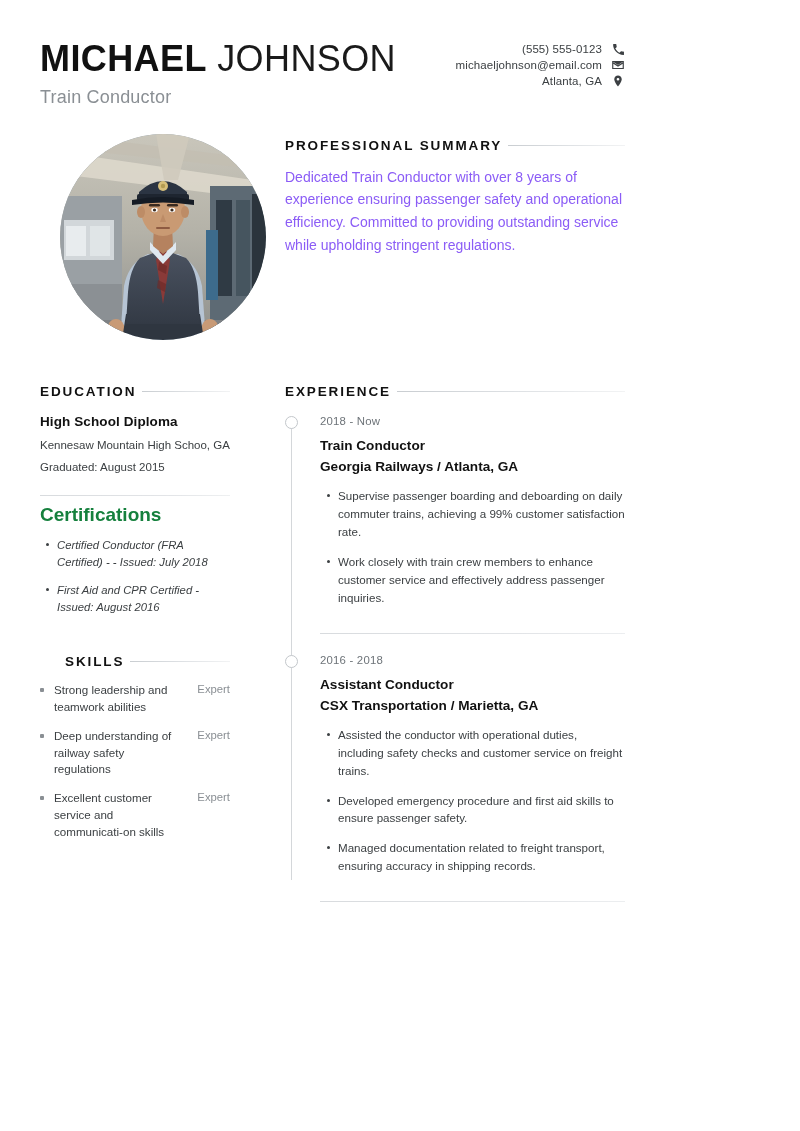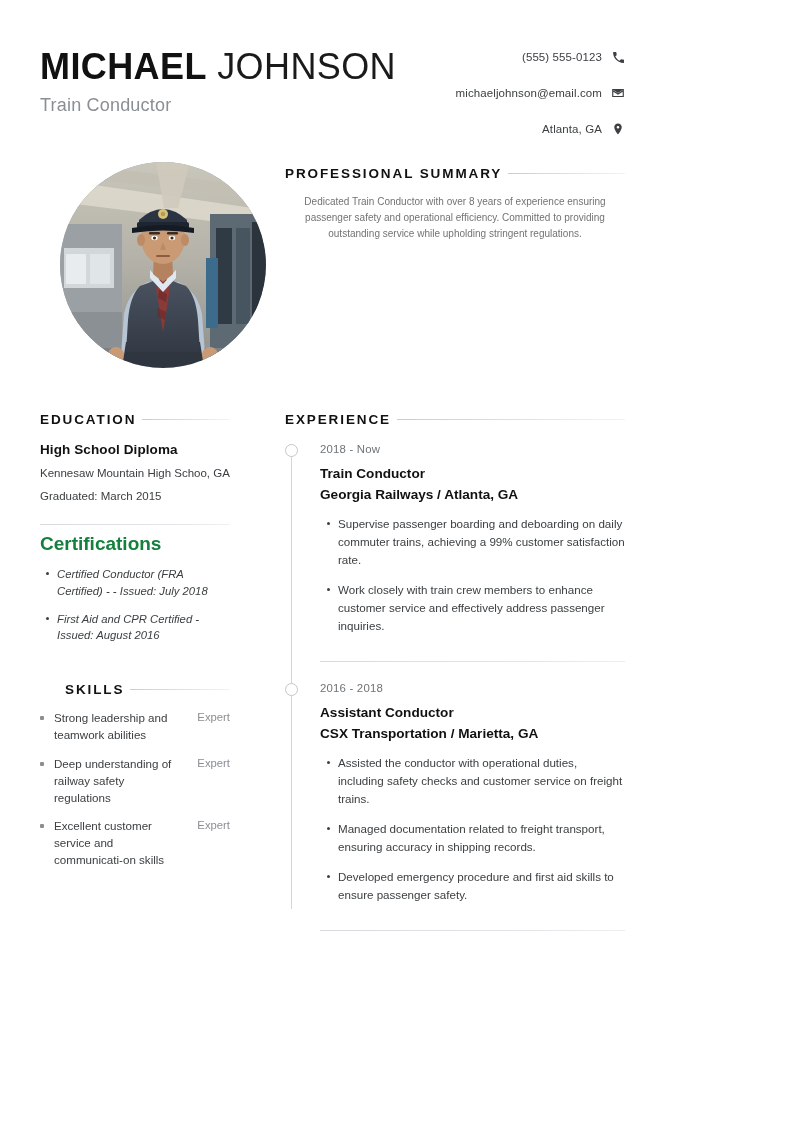--- a/index.html
+++ b/index.html
@@ -15,21 +15,21 @@
     -webkit-font-smoothing: antialiased;
     position: relative;
     overflow: hidden;
   }
 
   .page {
     position: relative;
     width: 665px;
     height: 1131px;
     box-sizing: border-box;
-    padding: 8px 40px;
+    padding: 0 40px;
   }
 
   
   .header {
     display: flex;
     justify-content: space-between;
     align-items: flex-start;
     padding-top: 38px;
   }
   .name-block { padding-top: 2px; }
@@ -52,21 +52,21 @@
     font-size: 18px;
     font-weight: 400;
     color: #8a8f94;
     letter-spacing: 0.2px;
   }
 
   .contacts {
     padding-top: 4px;
     display: flex;
     flex-direction: column;
-    gap: 22px;
+    gap: 2px;
     align-items: flex-end;
   }
   .contact-row {
     display: flex;
     align-items: center;
     justify-content: flex-end;
     gap: 9px;
     font-size: 11.5px;
     color: #3c4043;
     letter-spacing: 0.1px;
@@ -123,25 +123,24 @@
     white-space: nowrap;
   }
   .head-rule {
     flex: 1 1 auto;
     height: 1px;
     background: linear-gradient(to right, #c9cdd1 0%, #dfe2e5 55%, #f2f3f4 100%);
   }
 
   .summary-text {
     margin-top: 13px;
-    font-size: 10px;
+    font-size: 14px;
     line-height: 1.62;
-    color: #737373;
+    color: #8b5cf6;
     max-width: 478px;
-    text-align: center;
   }
 
   
   .main {
     display: flex;
     margin-top: 44px;
     align-items: flex-start;
   }
   .left-col {
     width: 245px;
@@ -471,21 +470,21 @@
   <div class="main">
 
     <div class="left-col">
 
       <div class="section-head">
         <h2>EDUCATION</h2>
         <div class="head-rule"></div>
       </div>
       <div class="entry-title">High School Diploma</div>
       <div class="entry-sub">Kennesaw Mountain High Schoo, GA</div>
-      <div class="entry-meta">Graduated: March 2015</div>
+      <div class="entry-meta">Graduated: August 2015</div>
 
       <div class="soft-rule"></div>
 
       <div class="sub-head">Certifications</div>
       <ul class="dot-list">
         <li>Certified Conductor (FRA Certified) - - Issued: July 2018</li>
         <li>First Aid and CPR Certified - Issued: August 2016</li>
       </ul>
 
       <div class="section-head skills-head">
@@ -539,22 +538,22 @@
 
         <div class="tl-rule"></div>
 
         <div class="tl-entry">
           <div class="tl-dot"></div>
           <div class="tl-date">2016 - 2018</div>
           <div class="tl-role">Assistant Conductor</div>
           <div class="tl-company">CSX Transportation / Marietta, GA</div>
           <ul class="tl-bullets">
             <li>Assisted the conductor with operational duties, including safety checks and customer service on freight trains.</li>
+            <li>Developed emergency procedure and first aid skills to ensure passenger safety.</li>
             <li>Managed documentation related to freight transport, ensuring accuracy in shipping records.</li>
-            <li>Developed emergency procedure and first aid skills to ensure passenger safety.</li>
           </ul>
         </div>
 
         <div class="tl-rule last"></div>
       </div>
     </div>
   </div>
 </div>
 
 </body></html>

